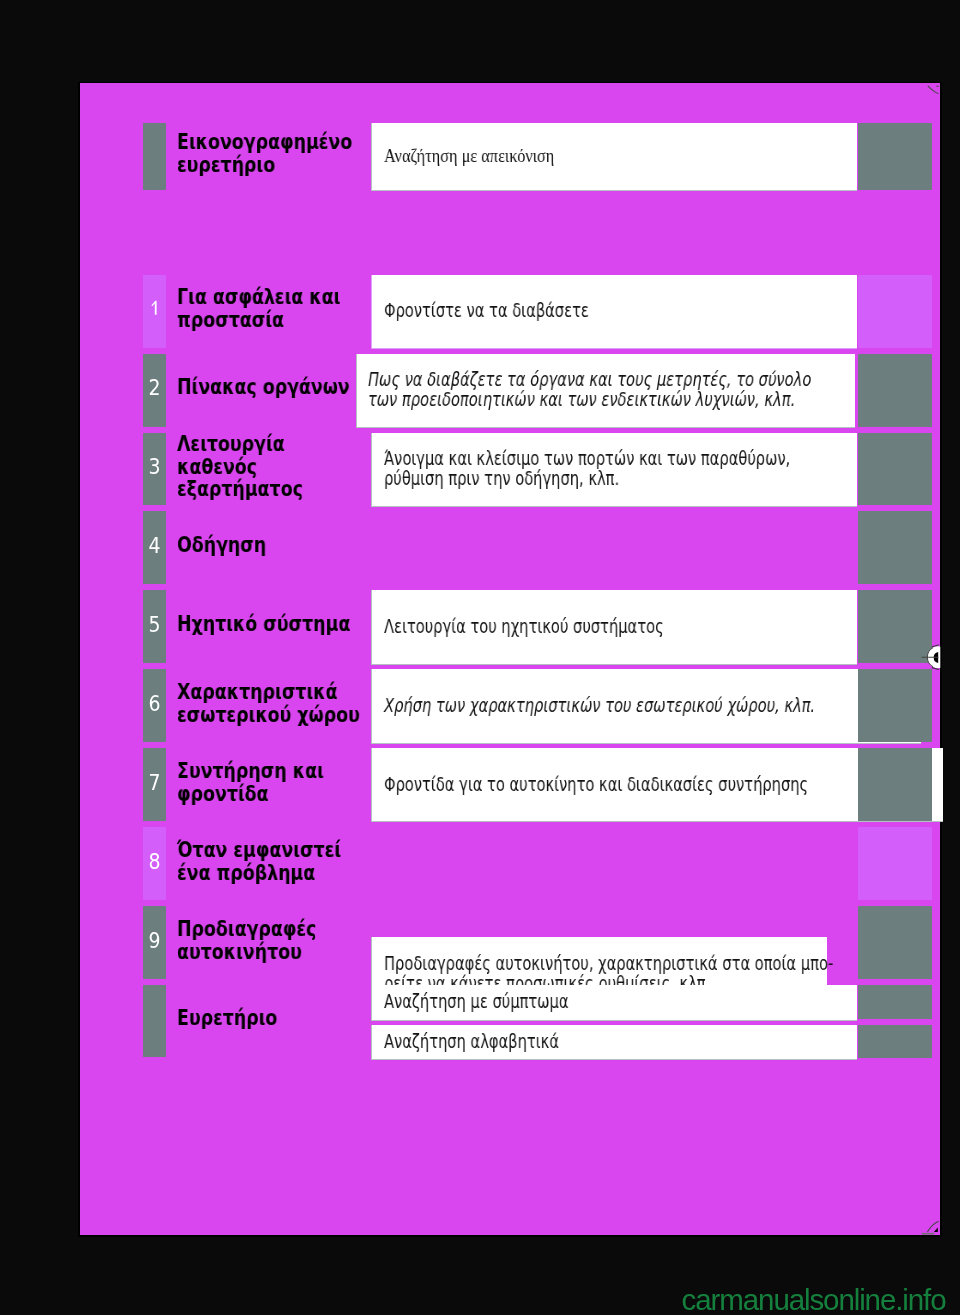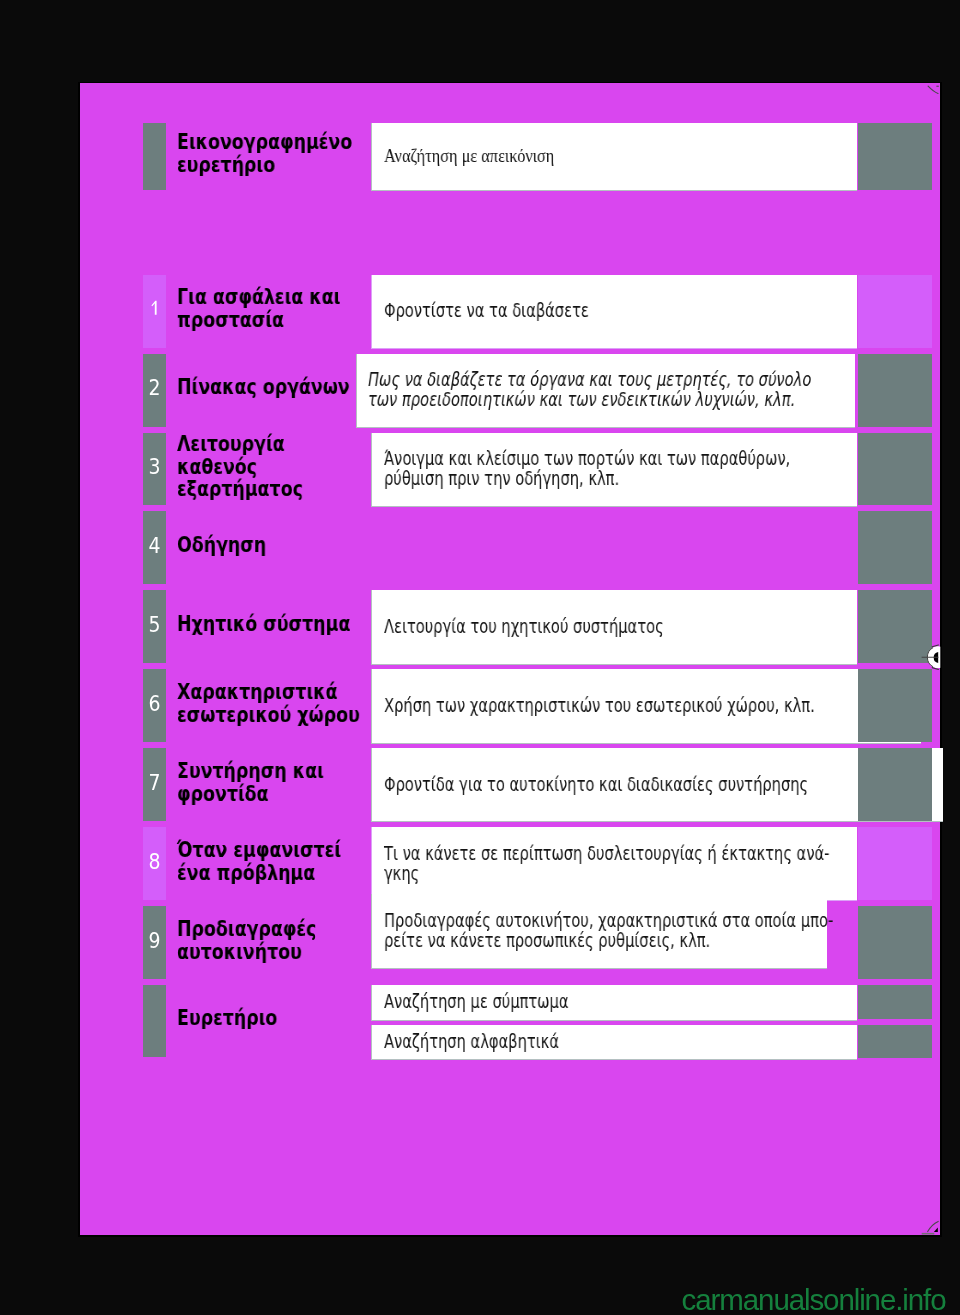--- a/index.html
+++ b/index.html
@@ -118,21 +118,21 @@
       </div>
     </div>
     <div class="sq" style="left: 778.3px; top: 507.1px; height: 72.9px;"></div>
     <div class="numbar" style="left: 63.5px; top: 586px; height: 72.9px;">
       <span style="top: 24.75px;">6</span>
     </div>
     <div class="title" style="left: 97.8px; width: 217.391px; top: 597.55px;">
       <div>Χαρακτηριστικά</div>
       <div>εσωτερικού χώρου</div>
     </div>
-    <div class="descbox" style="left: 291.8px; top: 586px; width: 550px; height: 74.3px;">
+    <div class="descbox" style="left: 291.8px; top: 586px; width: 550px; height: 74.3px; font-style: italic;">
       <div class="desc" style="left: 11.7px; width: 548.135px; top: 26.45px;">
         <div>Χρήση των χαρακτηριστικών του εσωτερικού χώρου, κλπ.</div>
       </div>
     </div>
     <div class="sq" style="left: 778.3px; top: 586px; height: 72.9px;"></div>
     <div class="numbar" style="left: 63.5px; top: 664.9px; height: 72.9px;">
       <span style="top: 24.75px;">7</span>
     </div>
     <div class="title" style="left: 97.8px; width: 217.391px; top: 676.45px;">
       <div>Συντήρηση και</div>
@@ -144,35 +144,29 @@
       </div>
     </div>
     <div class="sq" style="left: 778.3px; top: 664.9px; height: 72.9px;"></div>
     <div class="numbar p" style="left: 63.5px; top: 743.8px; height: 72.9px;">
       <span style="top: 24.75px;">8</span>
     </div>
     <div class="title" style="left: 97.8px; width: 217.391px; top: 755.35px;">
       <div>Όταν εμφανιστεί</div>
       <div>ένα πρόβλημα</div>
     </div>
-    <div class="descbox p" style="left: 291.8px; top: 743.8px; width: 486px; height: 74.3px;">
-      <div class="desc" style="left: 11.7px; width: 548.135px; top: 16.65px;">
-        <div>Τι να κάνετε σε περίπτωση δυσλειτουργίας ή έκτακτης ανά-</div>
-        <div>γκης</div>
-      </div>
-    </div>
     <div class="sq p" style="left: 778.3px; top: 743.8px; height: 72.9px;"></div>
     <div class="numbar" style="left: 63.5px; top: 822.7px; height: 72.9px;">
       <span style="top: 24.75px;">9</span>
     </div>
     <div class="title" style="left: 97.8px; width: 217.391px; top: 834.25px;">
       <div>Προδιαγραφές</div>
       <div>αυτοκινήτου</div>
     </div>
-    <div class="descbox" style="left: 291.8px; top: 811px; width: 456px; height: 74.3px;">
+    <div class="descbox" style="left: 291.8px; top: 854px; width: 456px; height: 74.3px;">
       <div class="desc" style="left: 11.7px; width: 548.135px; top: 16.65px;">
         <div>Προδιαγραφές αυτοκινήτου, χαρακτηριστικά στα οποία μπο-</div>
         <div>ρείτε να κάνετε προσωπικές ρυθμίσεις, κλπ.</div>
       </div>
     </div>
     <div class="sq" style="left: 778.3px; top: 822.7px; height: 72.9px;"></div>
     <div class="numbar" style="left: 63.5px; top: 901.7px; height: 72.3px;"></div>
     <div class="title" style="left: 97.8px; width: 217.391px; top: 924.2px;">
       <div>Ευρετήριο</div>
     </div>

